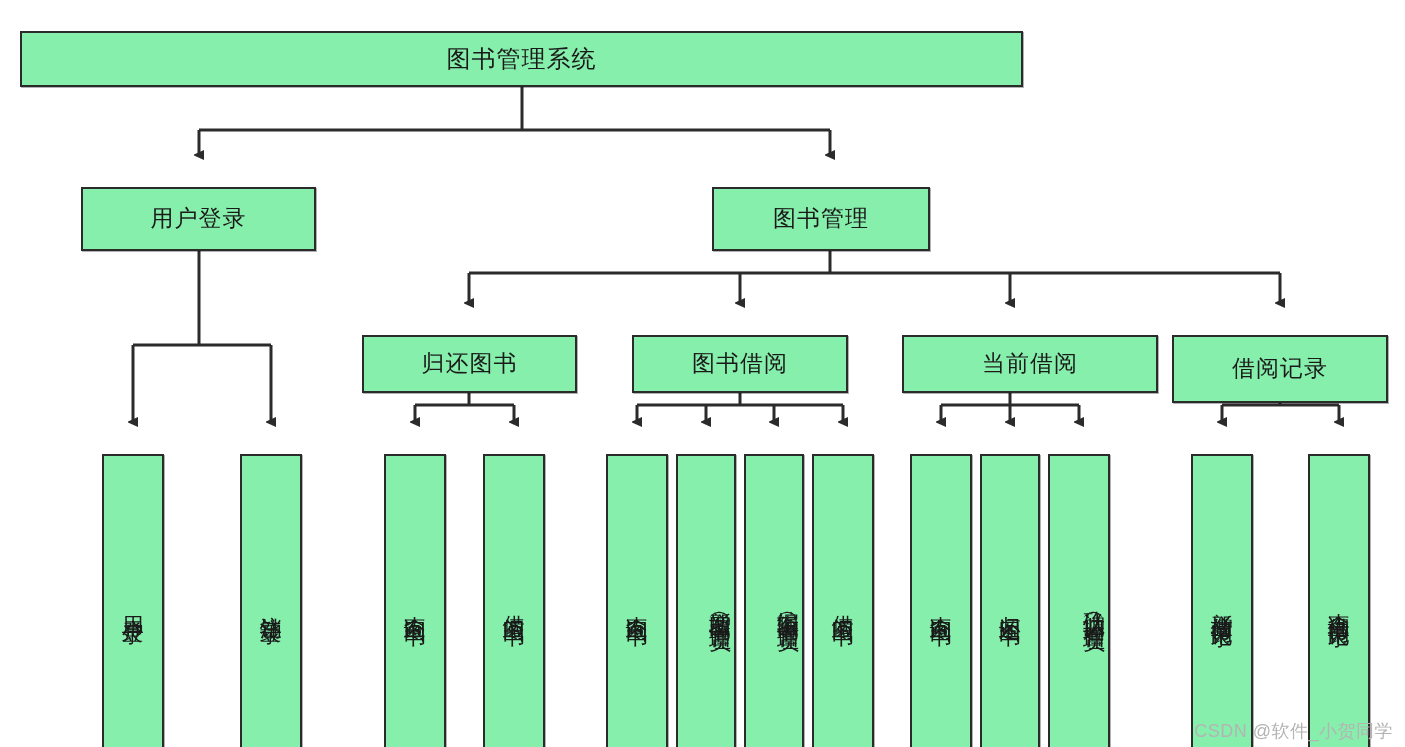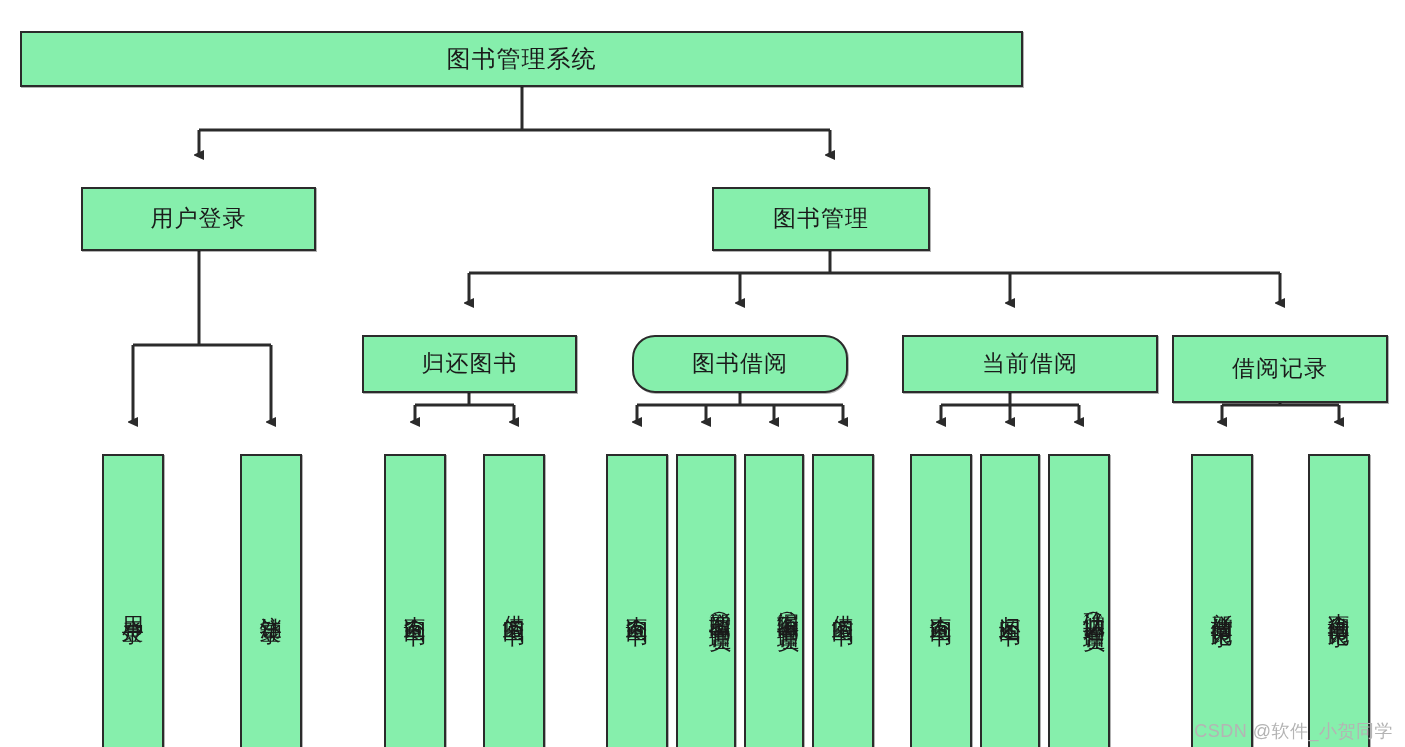--- a/index.html
+++ b/index.html
@@ -126,21 +126,21 @@
       <path d="M1339,405 L1339,422" marker-end="url(#arrow)"></path>
     </g>
   </svg>
 
   <div class="node horizontal root" style="left:20px; top:12px; width:1003px; height:56px;">图书管理系统</div>
 
   <div class="node horizontal" style="left:81px; top:168px; width:235px; height:64px;">用户登录</div>
   <div class="node horizontal" style="left:712px; top:168px; width:218px; height:64px;">图书管理</div>
 
   <div class="node horizontal" style="left:362px; top:316px; width:215px; height:58px;">归还图书</div>
-  <div class="node horizontal" style="left:632px; top:316px; width:216px; height:58px;border-radius:23px;">图书借阅</div>
+  <div class="node horizontal" style="left:632px; top:316px; width:216px; height:58px;">图书借阅</div>
   <div class="node horizontal" style="left:902px; top:316px; width:256px; height:58px;">当前借阅</div>
   <div class="node horizontal" style="left:1172px; top:316px; width:216px; height:68px;">借阅记录</div>
 
   <div class="node vertical center-text" style="left:102px; top:435px; width:62px; height:299px;">用户登录</div>
   <div class="node vertical center-text" style="left:240px; top:435px; width:62px; height:299px;">注销登录</div>
 
   <div class="node vertical center-text" style="left:384px; top:435px; width:62px; height:299px;">查询图书</div>
   <div class="node vertical center-text" style="left:483px; top:435px; width:62px; height:299px;">借阅图书</div>
 
   <div class="node vertical center-text" style="left:606px; top:435px; width:62px; height:299px;">查询图书</div>

